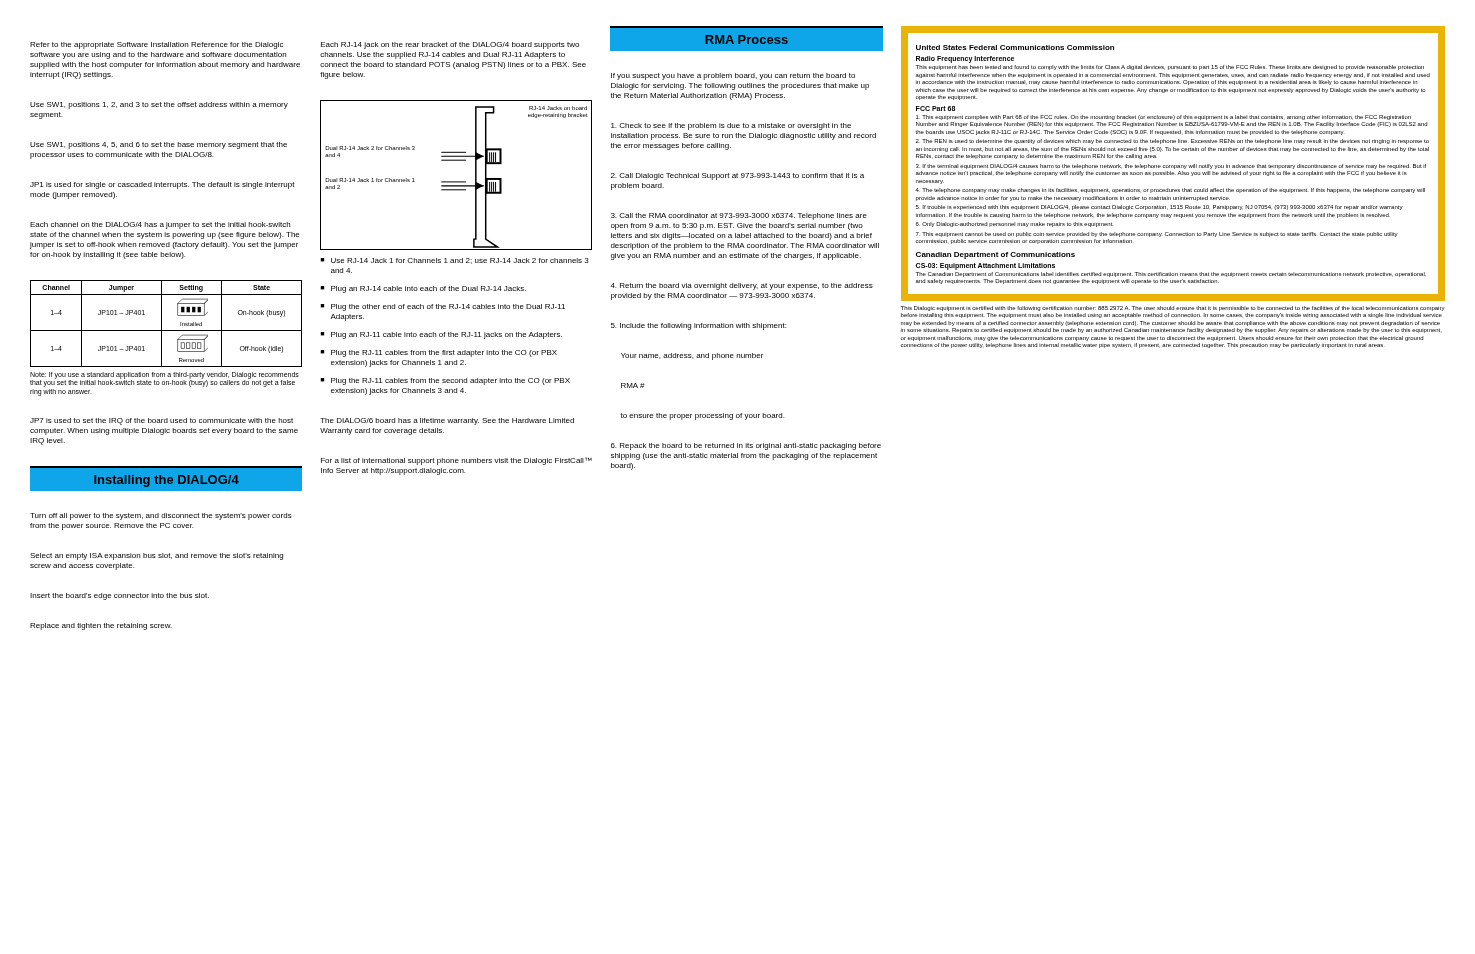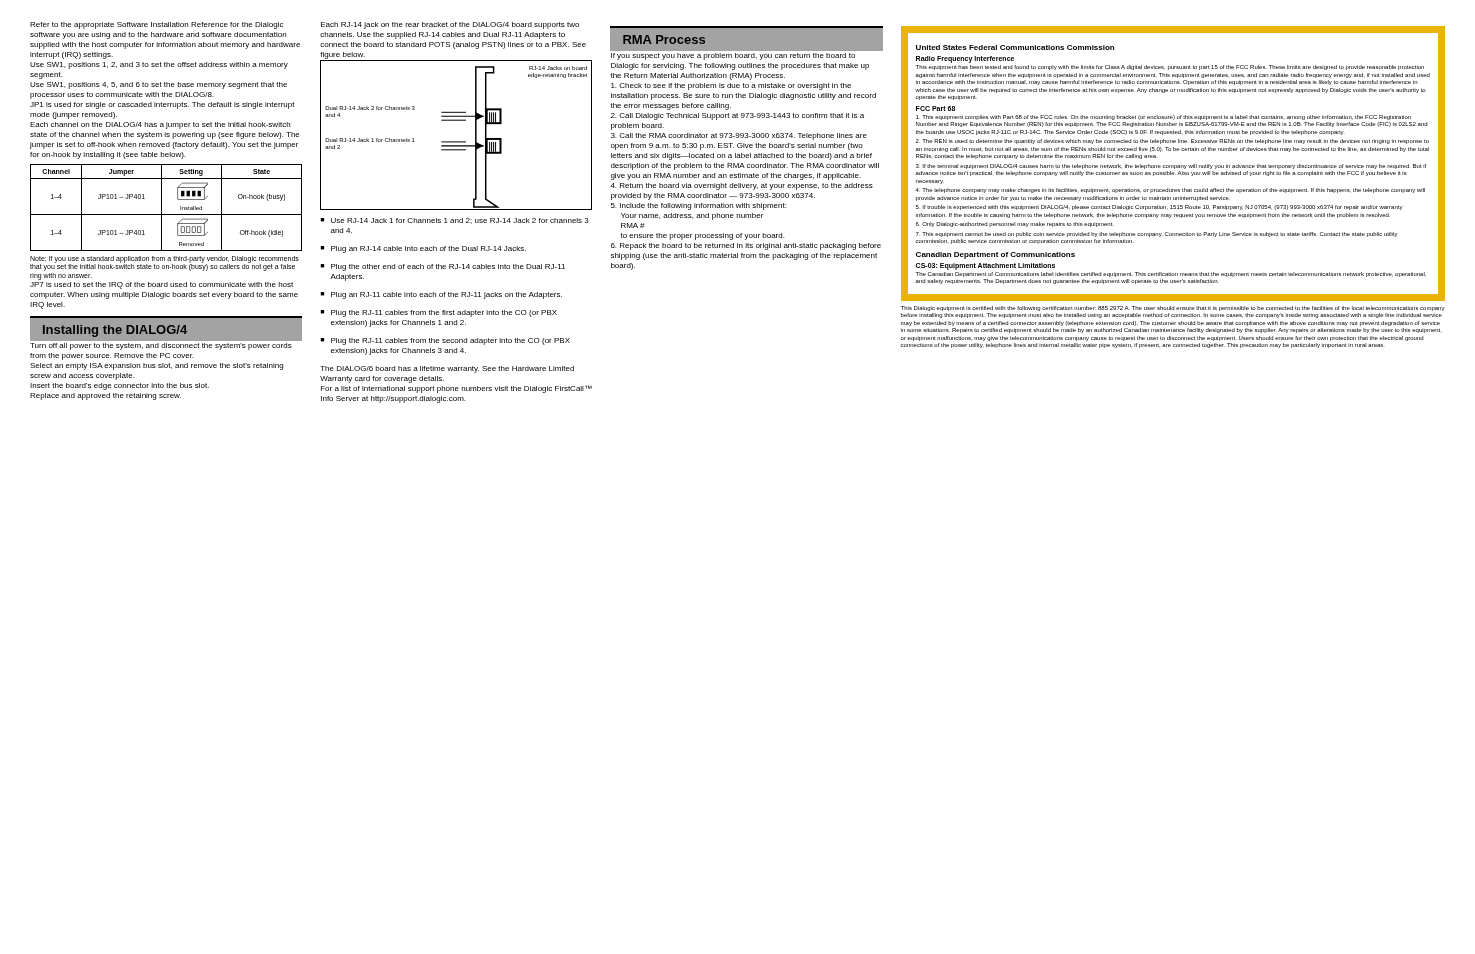--- a/index.html
+++ b/index.html
@@ -15,29 +15,29 @@
   .cols {
     display: flex;
     gap: 18px;
   }
   .col {
     flex: 1;
     min-width: 0;
   }
   .col.wide { flex: 2; }
   .section-title {
-    background: #a3a3a3;
+    background: #0ea5e9;
     border-top: 2px solid #000;
     font-weight: bold;
     font-size: 13px;
-    text-align: left;
-    padding: 4px 12px;
+    text-align: center;
+    padding: 4px 0;
     margin-top: 6px;
   }
-  .para { font-size: 8px; line-height: 1.25; margin: 0 0; }
+  .para { font-size: 8px; line-height: 1.25; margin: 20px 0; }
   table.jumpers { border-collapse: collapse; width: 100%; margin-top: 4px; }
   table.jumpers th, table.jumpers td {
     border: 1px solid #000;
     font-size: 7px;
     padding: 3px 4px;
     text-align: center;
     vertical-align: middle;
   }
   table.jumpers th { font-weight: bold; }
   .jumper-icon {
@@ -121,21 +121,21 @@
     </tbody>
       </table>
 
     <p class="note">Note: If you use a standard application from a third-party vendor, Dialogic recommends that you set the initial hook-switch state to on-hook (busy) so callers do not get a false ring with no answer.</p>
     <p class="para">JP7 is used to set the IRQ of the board used to communicate with the host computer. When using multiple Dialogic boards set every board to the same IRQ level.</p>
 
     <div class="section-title">Installing the DIALOG/4</div>
     <p class="para">Turn off all power to the system, and disconnect the system's power cords from the power source. Remove the PC cover.</p>
     <p class="para">Select an empty ISA expansion bus slot, and remove the slot's retaining screw and access coverplate.</p>
     <p class="para">Insert the board's edge connector into the bus slot.</p>
-    <p class="para">Replace and approved the retaining screw.</p>
+    <p class="para">Replace and tighten the retaining screw.</p>
   </div>
 
   <div class="col">
     <p class="para">Each RJ-14 jack on the rear bracket of the DIALOG/4 board supports two channels. Use the supplied RJ-14 cables and Dual RJ-11 Adapters to connect the board to standard POTS (analog PSTN) lines or to a PBX. See figure below.</p>
 
     <div class="figure">
       <svg viewBox="0 0 240 150" width="100%" height="100%">
 
         <path d="M140 6 L158 6 L158 12 L150 12 L150 140 L162 148 L138 148 L138 140 L140 140 Z" fill="none" stroke="#000" stroke-width="1.5"></path>
 

